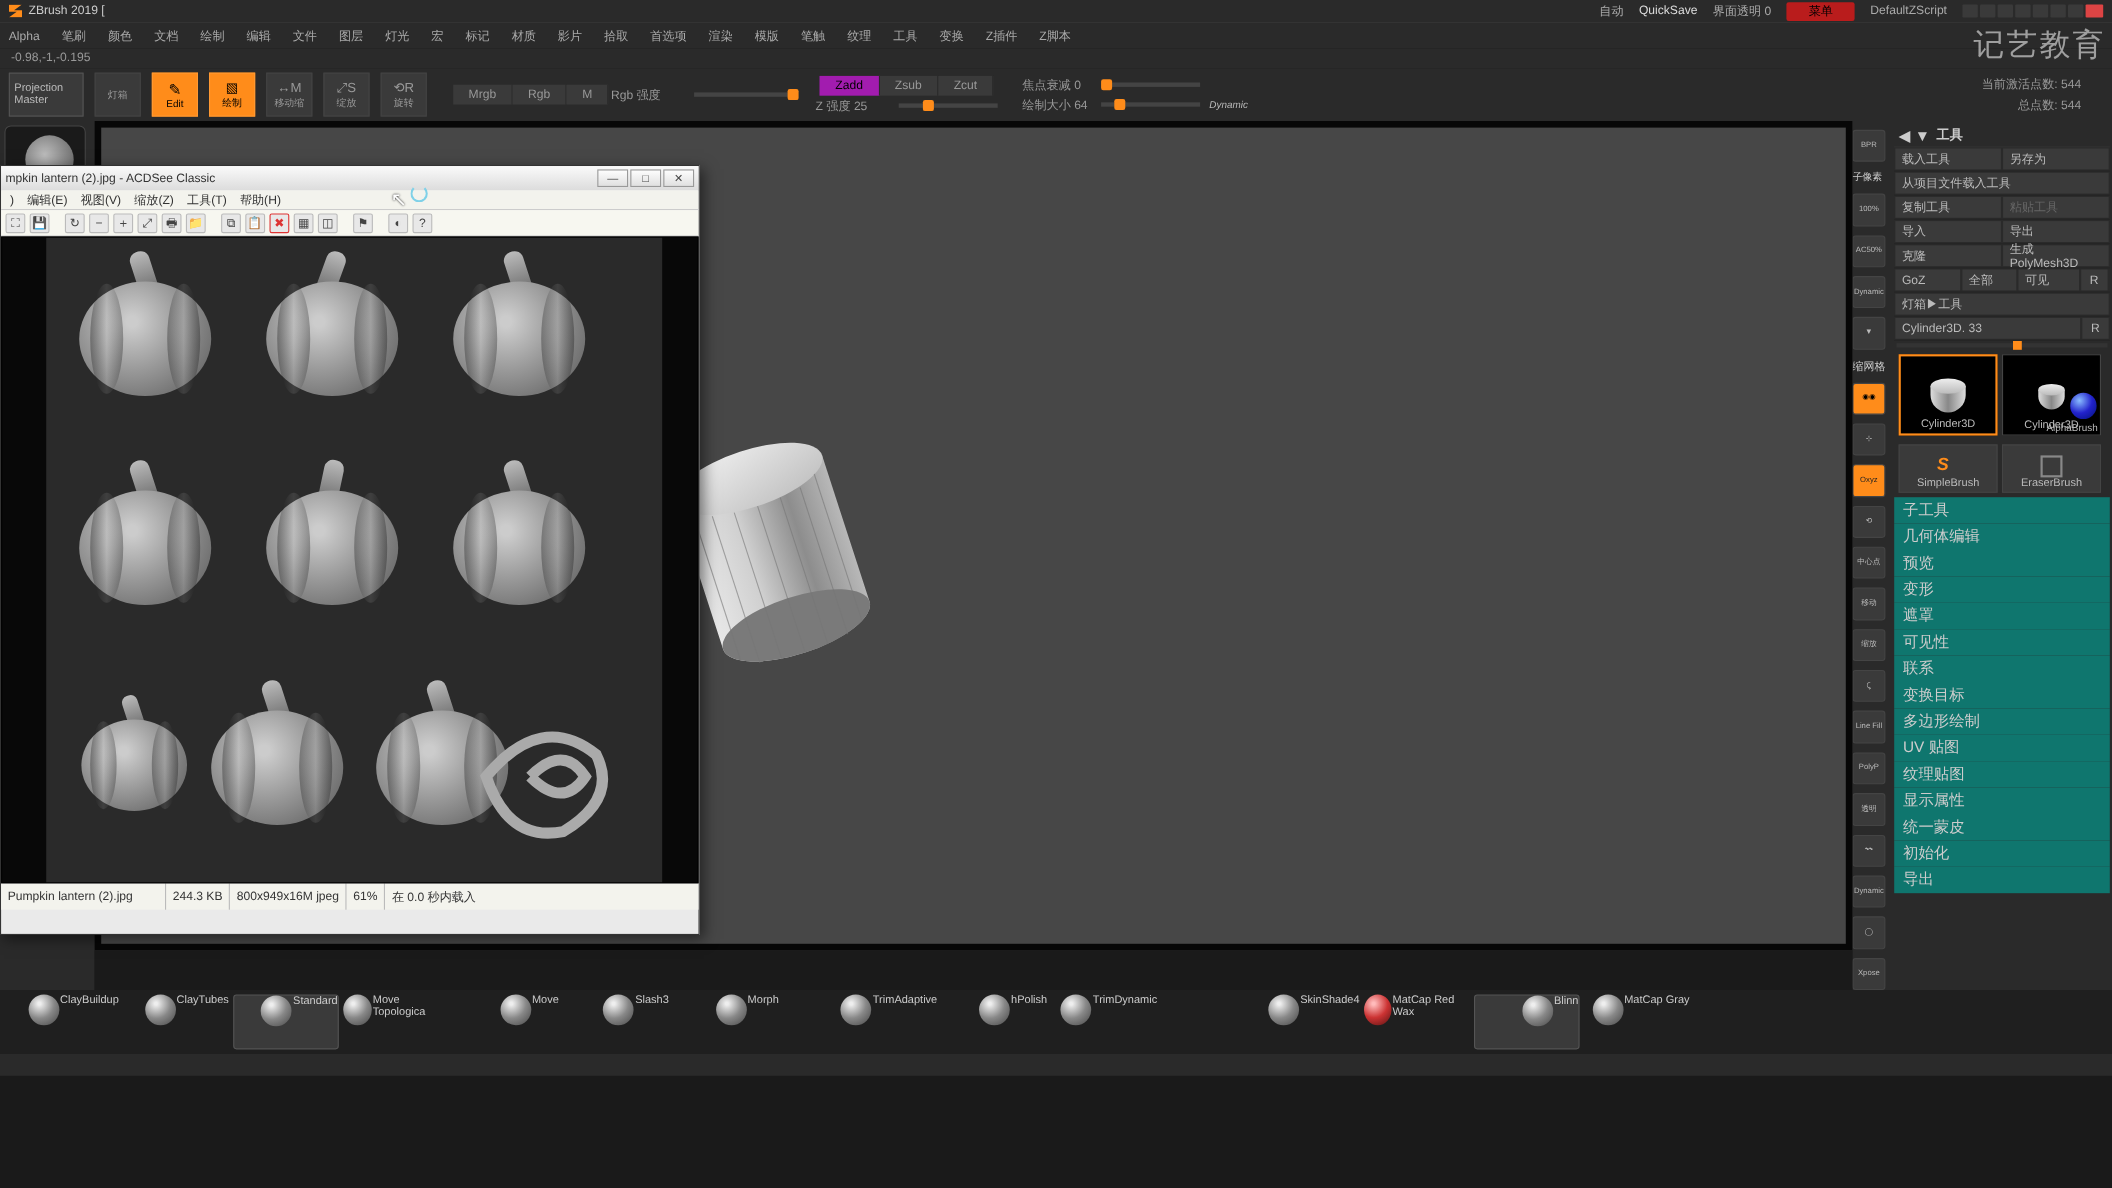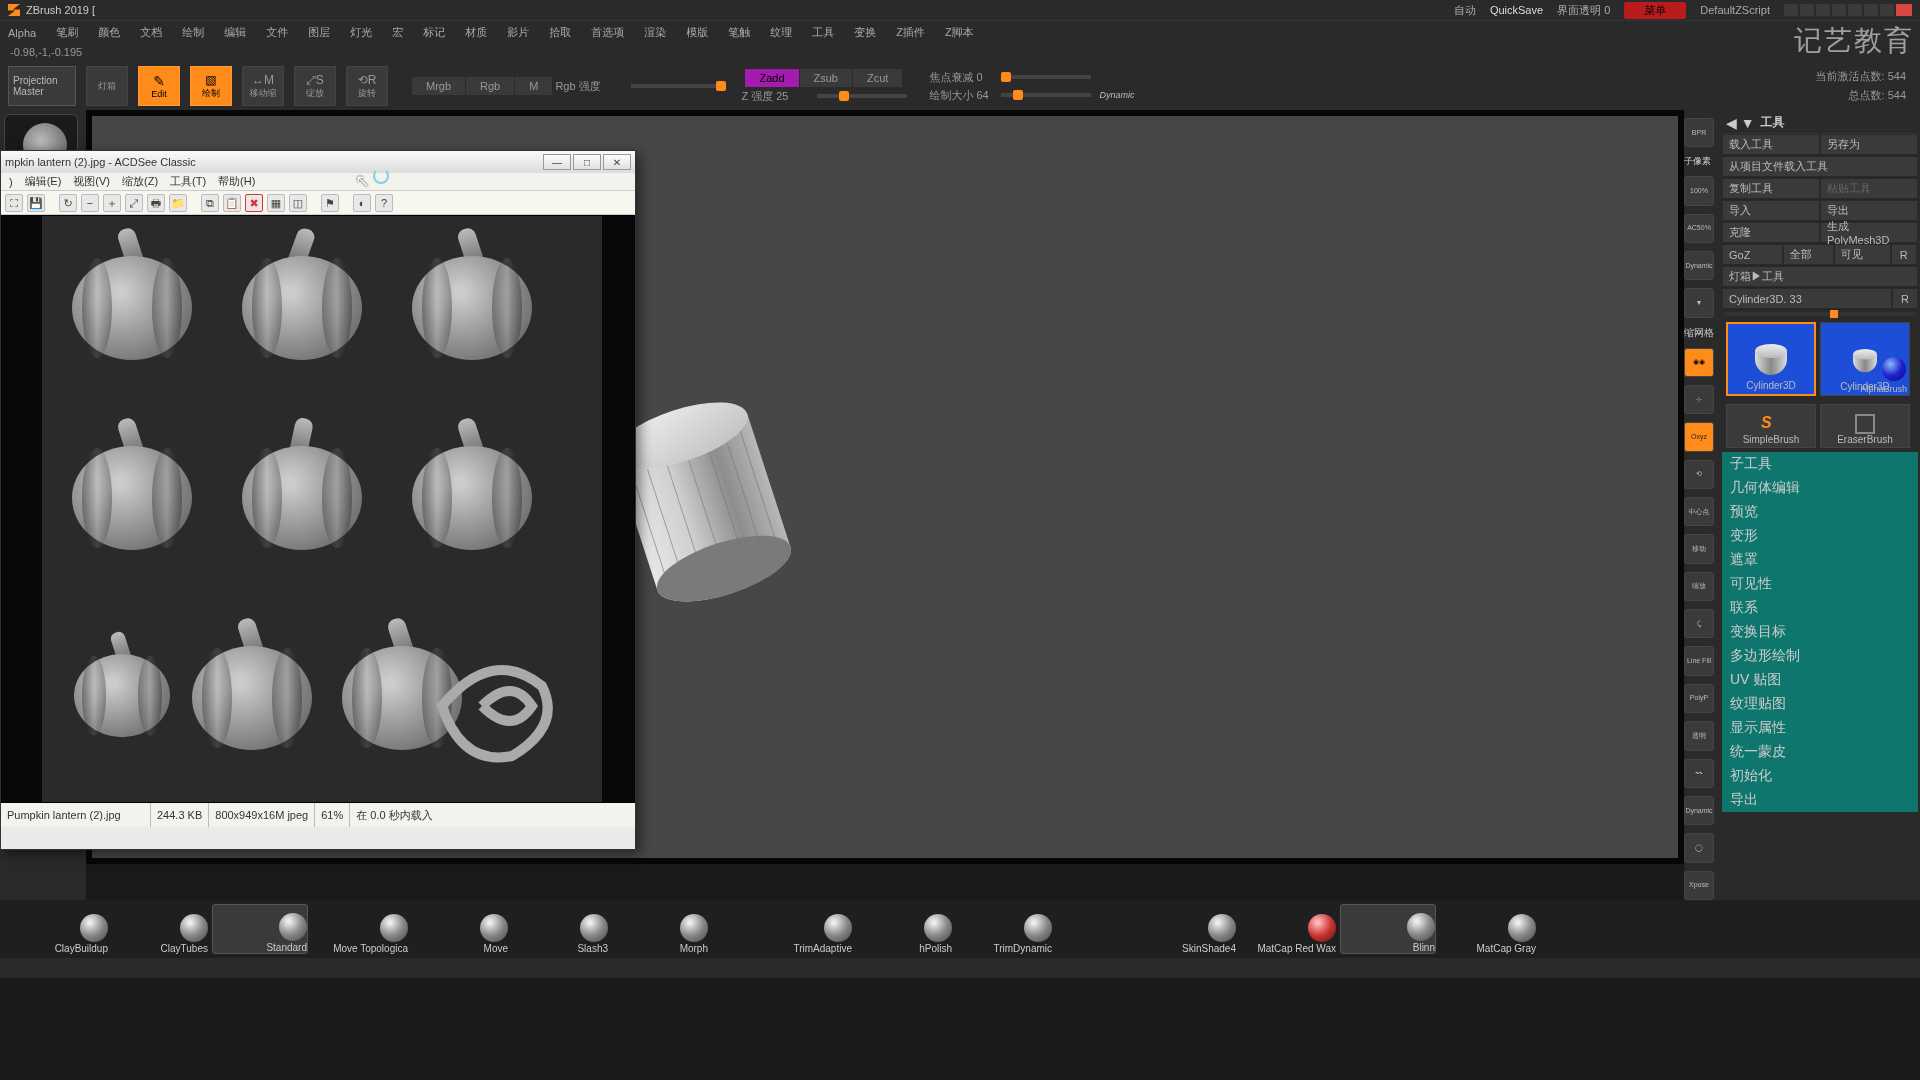--- a/index.html
+++ b/index.html
@@ -18,21 +18,21 @@
 .tb-btn{width:42px;height:40px;background:#3a3a3a;display:flex;flex-direction:column;align-items:center;justify-content:center;font-size:9px;color:#999;border:1px solid #444}
 .tb-btn.on{background:#ff8c1a;color:#000;border-color:#ff9933}
 .mode-row{display:flex;gap:0;margin-left:4px}
 .mode-btn{padding:3px 14px;background:#3a3a3a;color:#999;font-size:11px;border-right:1px solid #2a2a2a}
 .mode-btn.on{background:#a21caf;color:#000}
 .slider-block{display:flex;flex-direction:column;gap:3px;margin-left:12px}
 .slider-row{display:flex;align-items:center;gap:6px;font-size:11px;color:#999}
 .slider{width:90px;height:4px;background:#444;position:relative}
 .slider .thumb{position:absolute;width:10px;height:10px;background:#ff8c1a;top:-3px;border-radius:2px}
 .dynamic{font-size:9px;color:#bbb;font-style:italic;margin-left:2px}
-.stats{display:flex;flex-direction:column;gap:4px;margin-left:auto;margin-right:6px}
+.stats{display:flex;flex-direction:column;gap:4px;margin-left:auto;margin-right:20px}
 .stats div{font-size:11px;color:#999;text-align:right}
 .main{display:flex;height:790px}
 .left-dock{width:86px;background:#2a2a2a;padding:4px}
 .alpha-th{width:74px;height:52px;background:#1a1a1a;border-radius:6px 6px 0 0;border:1px solid #444;position:relative;overflow:hidden}
 .alpha-th::after{content:"";position:absolute;left:18px;top:8px;width:44px;height:44px;background:radial-gradient(circle at 40% 40%,#bbb,#555);border-radius:50%}
 .canvas-wrap{flex:1;background:#1a1a1a;position:relative}
 .canvas{position:absolute;left:0;top:0;right:0;bottom:36px;background:#474747;border:6px solid #070707}
 .cylinder{position:absolute;left:510px;top:270px;width:200px;height:230px}
 .r-strip{width:36px;background:#2a2a2a;display:flex;flex-direction:column;align-items:flex-start;gap:8px;padding-top:8px}
 .strip-btn{width:30px;height:30px;background:#3a3a3a;border:1px solid #444;border-radius:3px;display:flex;flex-direction:column;align-items:center;justify-content:center;font-size:7px;color:#bbb;text-align:center;line-height:8px}
@@ -40,27 +40,27 @@
 .strip-btn.oxyz{background:#ff8c1a;color:#222}
 .right-panel{width:200px;background:#2a2a2a;padding:2px}
 .header-row{display:flex;align-items:center;gap:6px;height:22px;font-size:12px;color:#ccc;border-bottom:1px solid #333;padding:0 4px}
 .row{display:flex;height:22px;border-bottom:1px solid #252525}
 .cell{flex:1;background:#3a3a3a;color:#bbb;font-size:11px;display:flex;align-items:center;padding:0 6px;margin:1px}
 .cell.half{flex:0 0 49%}
 .cell.small{flex:0 0 24px;justify-content:center}
 .mini-slider{height:4px;background:#333;position:relative;margin:2px}
 .mini-slider .thumb{position:absolute;width:8px;height:8px;background:#ff8c1a;top:-2px}
 .tool-grid{display:flex;gap:4px;padding:4px}
-.tool-item{width:90px;height:74px;background:#1d4ed8;border:1px solid #444;display:flex;flex-direction:column;align-items:center;justify-content:flex-end;font-size:10px;color:#bbb;padding:3px;position:relative}
+.tool-item{width:90px;height:74px;background:#000000;border:1px solid #444;display:flex;flex-direction:column;align-items:center;justify-content:flex-end;font-size:10px;color:#bbb;padding:3px;position:relative}
 .tool-item.sel{border:2px solid #ff8c1a}
 .brush-grid{display:flex;gap:4px;padding:4px}
 .brush-item{width:90px;height:44px;background:#3a3a3a;border:1px solid #444;display:flex;flex-direction:column;align-items:center;justify-content:flex-end;font-size:10px;color:#bbb;padding:2px;position:relative}
 .section-lbl{background:#0f766e;color:#ccc;font-size:14px;padding:3px 8px}
 .btm-shelf{height:58px;background:#1f1f1f;display:flex;align-items:center;gap:4px;padding:4px 12px}
-.shelf-item{width:96px;height:50px;display:flex;flex-direction:column;align-items:flex-end;justify-content:flex-end;font-size:10px;color:#ccc;gap:1px;border-radius:3px}
+.shelf-item{width:96px;height:50px;display:flex;flex-direction:row;align-items:flex-start;justify-content:flex-end;font-size:10px;color:#ccc;gap:1px;border-radius:3px}
 .shelf-item.sel{background:#3a3a3a;border:1px solid #555}
 .sphere{width:28px;height:28px;border-radius:50%;background:radial-gradient(circle at 35% 30%,#eee 5%,#888 50%,#444 100%)}
 .sphere.red{background:radial-gradient(circle at 35% 30%,#fbb 5%,#c33 50%,#511 100%)}
 .footer{height:20px;background:#2a2a2a}
 
 .acdsee{position:absolute;left:0;top:150px;width:636px;height:700px;background:#eaeaea;border:1px solid #333;box-shadow:4px 4px 12px rgba(0,0,0,.5);z-index:50}
 .acd-title{height:22px;background:linear-gradient(#fafafa,#dcdcdc);display:flex;align-items:center;justify-content:space-between;padding:0 4px;font-size:11px;color:#333}
 .acd-wbtns{display:flex;gap:2px}
 .acd-wbtn{width:28px;height:16px;background:linear-gradient(#fdfdfd,#e0e0e0);border:1px solid #999;font-size:10px;display:flex;align-items:center;justify-content:center;color:#444}
 .acd-menu{height:18px;background:#f3f3ed;display:flex;align-items:center;gap:12px;padding:0 8px;font-size:11px;color:#333;border-bottom:1px solid #ccc}

